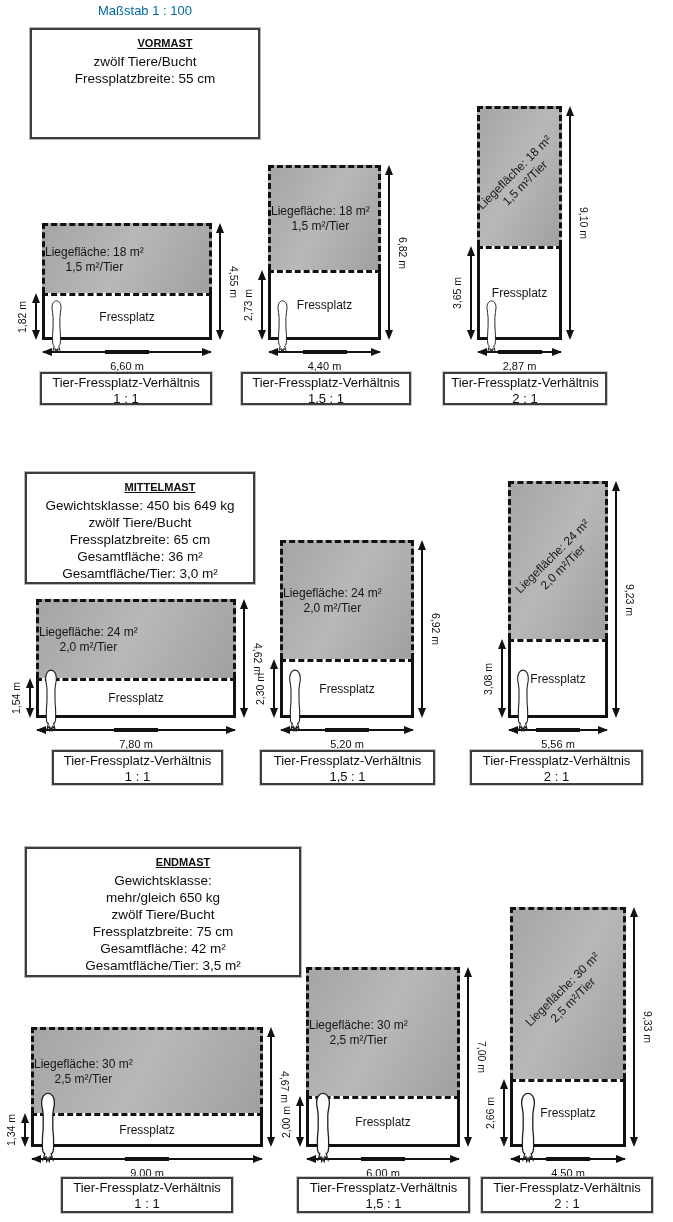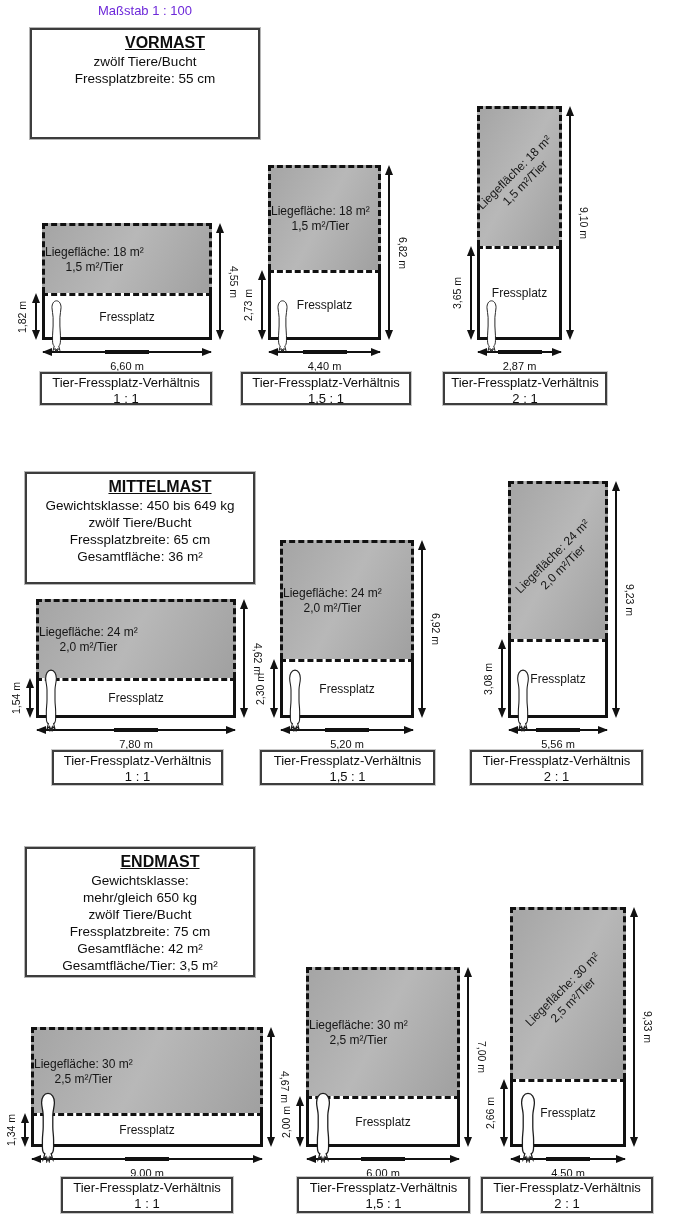--- a/index.html
+++ b/index.html
@@ -1,27 +1,27 @@
 <!DOCTYPE html>
 <html style="--liegeflaeche_fill: #ababab; --outline: #3d3d3d;"><head>
 <meta charset="utf-8">
 <style>
   html,body { margin:0; padding:0; background:#fff; }
   .page {
     position:relative; width:673px; height:1222px; background:#ffffff;
     font-family:"Liberation Sans", sans-serif; color:#111; overflow:hidden;
   }
   .scale-label { position:absolute; left:30px; top:3px; width:230px; text-align:center;
-    font-size:13px; color:#6d28d9; }
+    font-size:13px; color:#0369a1; }
 
   
   .info { position:absolute; box-sizing:border-box; background:#fff;
     border:2px solid var(--outline,#3d3d3d); box-shadow:0 0 0 1px #b5b5b5;
     text-align:center; font-size:13.5px; line-height:17px; padding-top:3px; color:#0d0d0d; }
-  .info-title { font-weight:bold; text-decoration:underline; font-size:16px; line-height:20px;padding-left:40px; }
+  .info-title { font-weight:bold; text-decoration:underline; font-size:11px; line-height:20px;padding-left:40px; }
 
   
   .pen { position:absolute; }
   .lie { position:relative; box-sizing:border-box; border:3px dashed #111; border-bottom:none;
     background:linear-gradient(118deg,#a5a5a5 0%,#b8b8b8 48%,#a0a0a0 100%);
     display:flex; align-items:center; justify-content:flex-start; }
   .lie-text { text-align:center; font-size:12px; line-height:15px; color:#161616; }
   .rot45 .lie-text { position:absolute; left:50%; top:50%;
     transform:translate(-50%,-50%) rotate(-45deg); white-space:nowrap; }
   .fress { position:relative; box-sizing:border-box; background:#fff;
@@ -200,20 +200,21 @@
     <div>Tier-Fressplatz-Verhältnis</div>
     <div>2 : 1</div>
   </div>
 
   <div class="info" style="left:25px;top:472px;width:230px;height:112px">
     <div class="info-title">MITTELMAST</div>
     <div>Gewichtsklasse: 450 bis 649 kg</div>
     <div>zwölf Tiere/Bucht</div>
     <div>Fressplatzbreite: 65 cm</div>
     <div>Gesamtfläche: 36 m²</div>
+    <div>Gesamtfläche/Tier: 3,0 m²</div>
   </div>
 
   <div class="pen" style="left:36px;top:599px;width:200px;height:119px">
     <div class="lie" style="height:79px">
       <div class="lie-text">
         <div>Liegefläche: 24 m²</div>
         <div>2,0 m²/Tier</div>
       </div>
     </div>
     <div class="fress" style="height:40px">
@@ -329,21 +330,21 @@
   </div>
   <div class="ratio-box" style="left:260px;top:750px;width:175px;height:35px">
     <div>Tier-Fressplatz-Verhältnis</div>
     <div>1,5 : 1</div>
   </div>
   <div class="ratio-box" style="left:470px;top:750px;width:173px;height:35px">
     <div>Tier-Fressplatz-Verhältnis</div>
     <div>2 : 1</div>
   </div>
 
-  <div class="info" style="left:25px;top:847px;width:230px;height:130px">
+  <div class="info" style="left:25px;top:847px;width:276px;height:130px">
     <div class="info-title">ENDMAST</div>
     <div>Gewichtsklasse:</div>
     <div>mehr/gleich 650 kg</div>
     <div>zwölf Tiere/Bucht</div>
     <div>Fressplatzbreite: 75 cm</div>
     <div>Gesamtfläche: 42 m²</div>
     <div>Gesamtfläche/Tier: 3,5 m²</div>
   </div>
 
   <div class="pen" style="left:31px;top:1027px;width:232px;height:120px">

